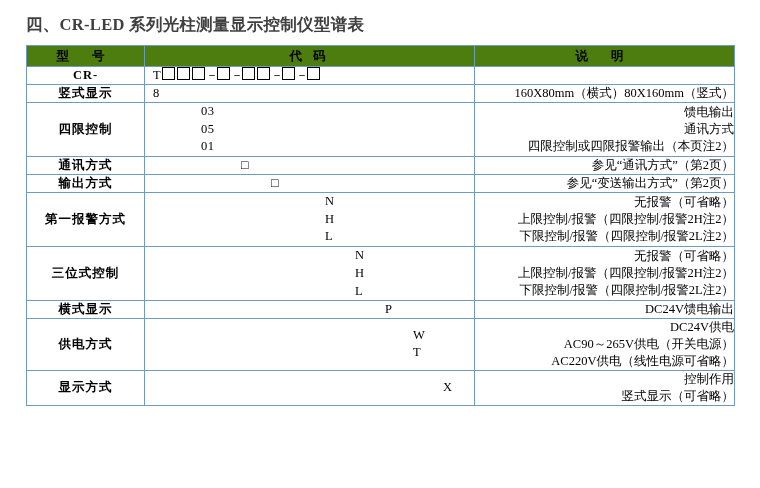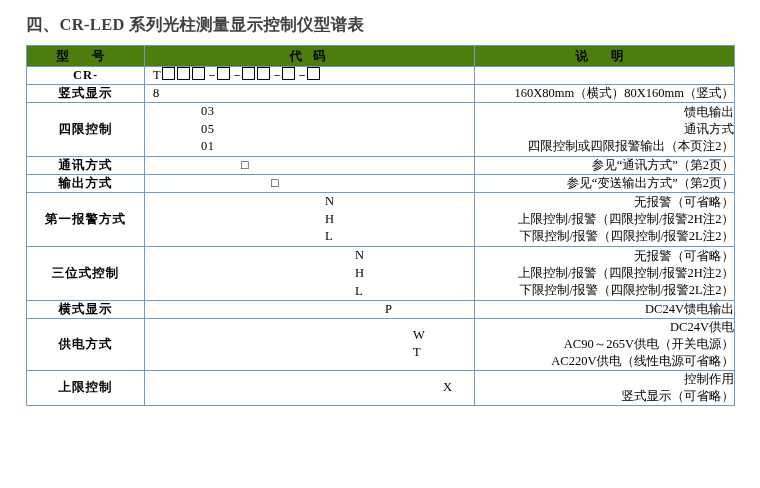--- a/index.html
+++ b/index.html
@@ -223,21 +223,21 @@
           <div class="codeline" style="padding-left:268px">T</div>
         </td>
         <td class="desc">
           <div class="desc-line">DC24V供电</div>
           <div class="desc-line">AC90～265V供电（开关电源）</div>
           <div class="desc-line">AC220V供电（线性电源可省略）</div>
         </td>
       </tr>
 
       <tr>
-        <td class="label">上限控制</td>
+        <td class="label">显示方式</td>
         <td class="code">
           <div class="codeline" style="padding-left:298px">X</div>
         </td>
         <td class="desc">
           <div class="desc-line">控制作用</div>
           <div class="desc-line">竖式显示（可省略）</div>
         </td>
       </tr>
 
     </tbody>

